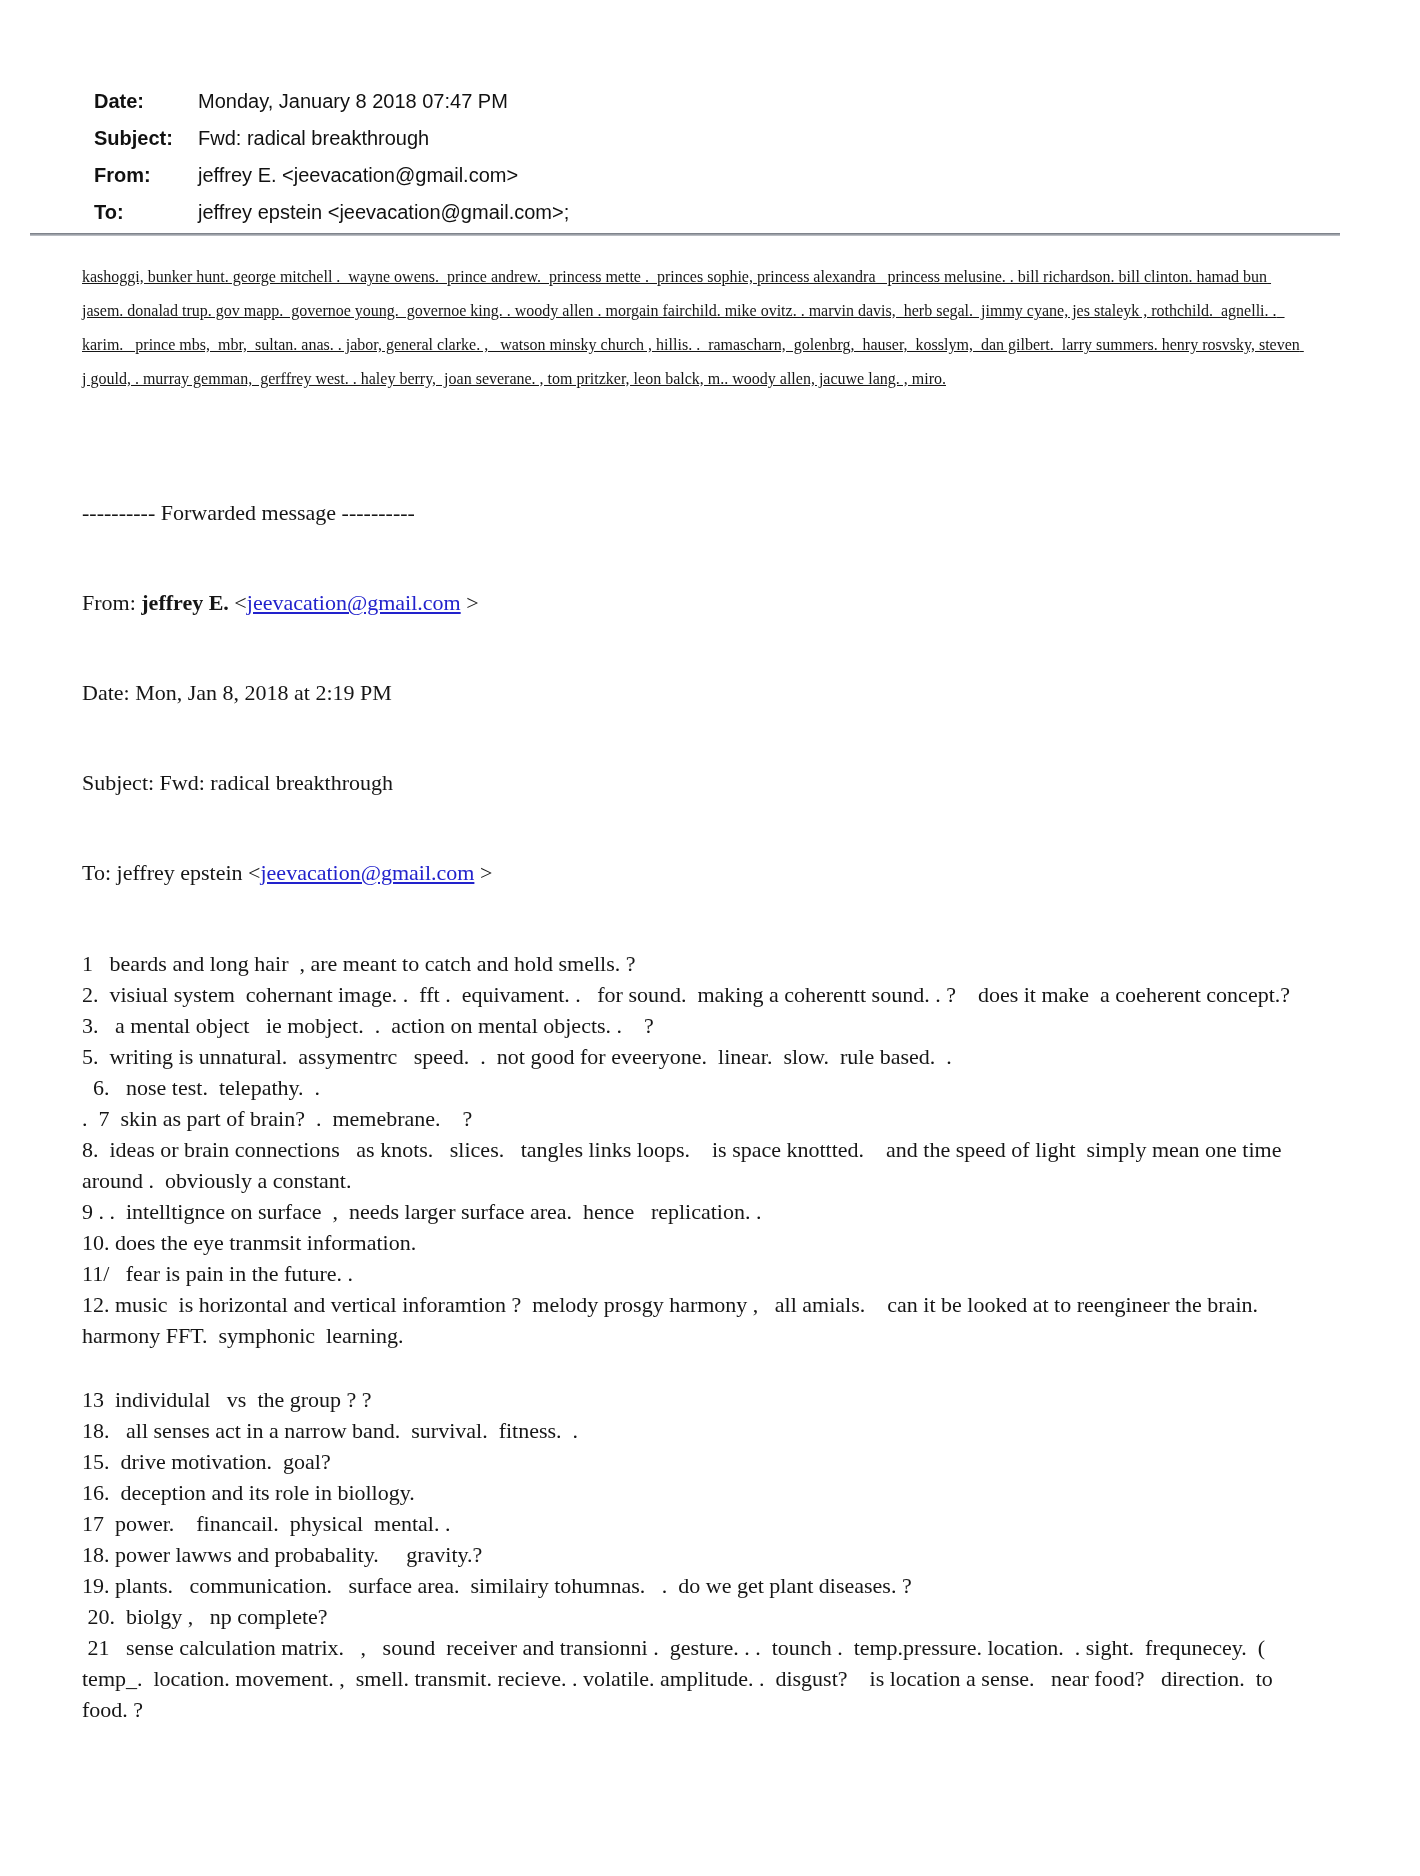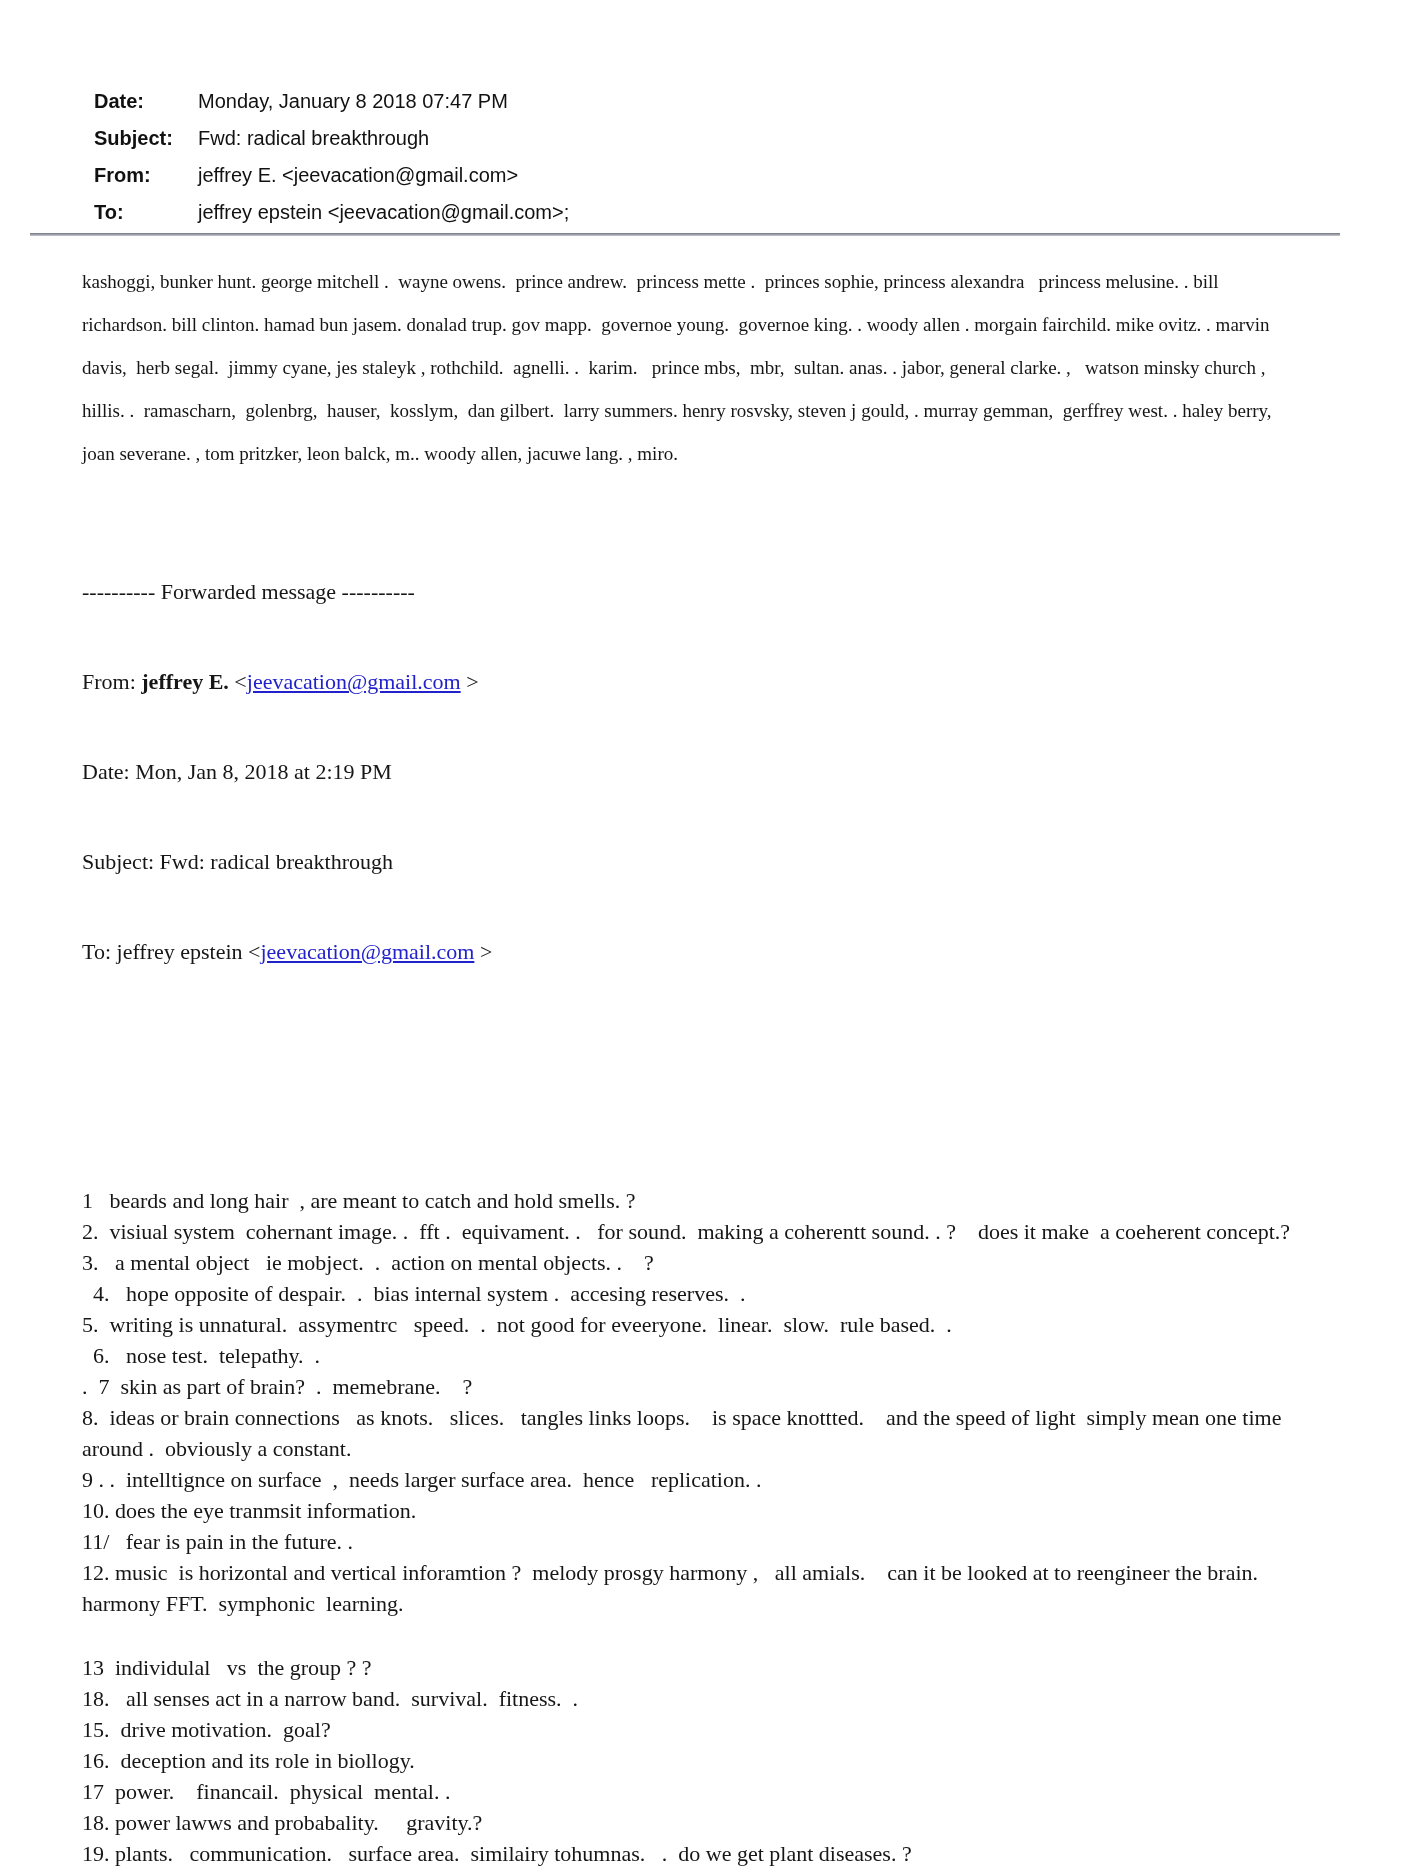--- a/index.html
+++ b/index.html
@@ -34,39 +34,40 @@
     background: linear-gradient(#70757d, #c7cad0);
   }
   
   .content {
     position: absolute;
     top: 260px;
     left: 82px;
     width: 1218px;
   }
   .names {
-    font-size: 19px;
-    line-height: 43px;
+    font-size: 16px;
+    line-height: 34px;
     white-space: pre-wrap;
+    text-decoration: underline;
   }
   .fwd {
     margin-top: 42px;
     font-size: 22px;
     line-height: 30px;
     white-space: pre-wrap;
   }
   .fwd b { font-weight: bold; text-align: center; }
   a.email {
     color: var(--color-link, #2222cc);
     text-decoration: underline;
     cursor: pointer;
   }
   .list { font-size: 22px; line-height: 31px; }
   .list .list-item { white-space: pre-wrap; }
-  .list1 { margin-top: 158px; }
+  .list1 { }
   .list2 { margin-top: 33px; }
   
   .footer {
     position: absolute;
     top: 1916px;
     right: 20px;
     font-family: "Liberation Sans", sans-serif;
     font-size: 26px;
     color: #0d0d0d;
     letter-spacing: 0.5px;
@@ -107,21 +108,20 @@
       <div><span>From: </span><b>jeffrey E. </b><span>&lt;</span><a class="email">jeevacation@gmail.com</a><span> &gt;</span></div>
       <div>Date: Mon, Jan 8, 2018 at 2:19 PM</div>
       <div>Subject: Fwd: radical breakthrough</div>
       <div><span>To: jeffrey epstein </span><span>&lt;</span><a class="email">jeevacation@gmail.com</a><span> &gt;</span></div>
     </div>
 
     <div class="list list1">
         <div class="list-item">1   beards and long hair  , are meant to catch and hold smells. ?</div>
         <div class="list-item">2.  visiual system  cohernant image. .  fft .  equivament. .   for sound.  making a coherentt sound. . ?    does it make  a coeherent concept.?</div>
         <div class="list-item">3.   a mental object   ie mobject.  .  action on mental objects. .    ?</div>
-        <div class="list-item">  4.   hope opposite of despair.  .  bias internal system .  accesing reserves.  .</div>
         <div class="list-item">5.  writing is unnatural.  assymentrc   speed.  .  not good for eveeryone.  linear.  slow.  rule based.  .</div>
         <div class="list-item">  6.   nose test.  telepathy.  .</div>
         <div class="list-item">.  7  skin as part of brain?  .  memebrane.    ?</div>
         <div class="list-item">8.  ideas or brain connections   as knots.   slices.   tangles links loops.    is space knottted.    and the speed of light  simply mean one time around .  obviously a constant.</div>
         <div class="list-item">9 . .  intelltignce on surface  ,  needs larger surface area.  hence   replication. .</div>
         <div class="list-item">10. does the eye tranmsit information.</div>
         <div class="list-item">11/   fear is pain in the future. .</div>
         <div class="list-item">12. music  is horizontal and vertical inforamtion ?  melody prosgy harmony ,   all amials.    can it be looked at to reengineer the brain.  harmony FFT.  symphonic  learning.</div>
       </div>
 

